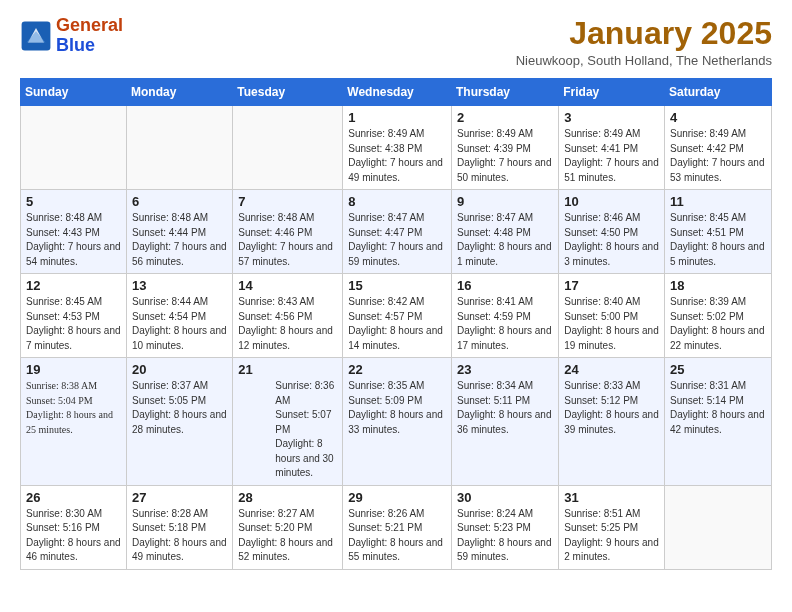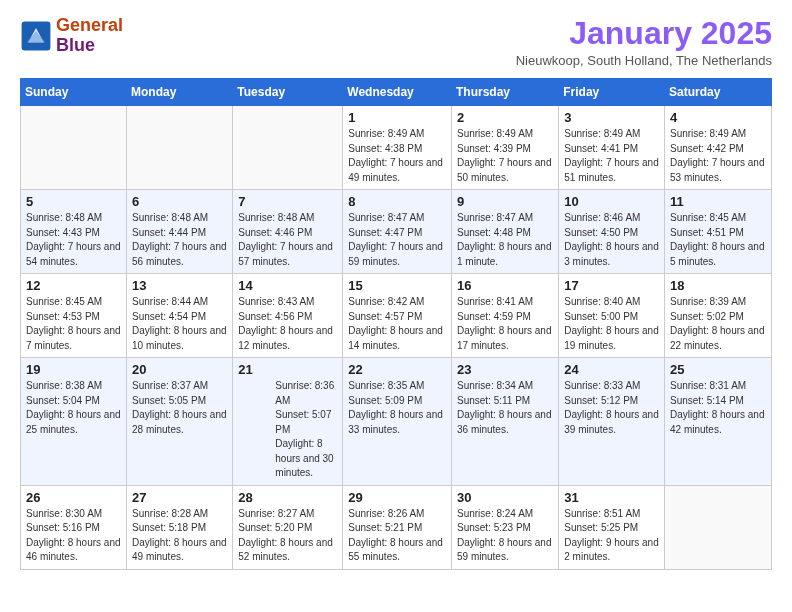--- a/index.html
+++ b/index.html
@@ -38,21 +38,21 @@
       width: 32px;
       height: 32px;
       margin-right: 4px;
     }
     .title-area {
       text-align: right;
     }
     .month-title {
       font-size: 32px;
       font-weight: bold;
-      color: #8b5cf6;
+      color: #a16207;
       line-height: 1.1;
     }
     .subtitle {
       font-size: 13px;
       color: #555;
       margin-top: 2px;
     }
     .calendar {
       width: 100%;
       border-collapse: collapse;
@@ -100,21 +100,21 @@
 <div class="page">
   <div class="header">
     <div class="logo">
       <svg class="logo-icon" viewBox="0 0 40 40">
         <rect x="2" y="2" width="36" height="36" rx="4" fill="#1a5fb4"></rect>
         <polygon points="10,28 20,10 30,28" fill="#fff" opacity="0.85"></polygon>
         <polygon points="20,14 32,28 8,28" fill="#4a90d9" opacity="0.5"></polygon>
       </svg>
       <div class="logo-text">
         <span>General</span><br>
-        <span style="color:#701a75">Blue</span>
+        <span style="color:#1d4ed8">Blue</span>
       </div>
     </div>
     <div class="title-area">
       <div class="month-title">January 2025</div>
       <div class="subtitle">Nieuwkoop, South Holland, The Netherlands</div>
     </div>
   </div>
 
   <table class="calendar">
     <thead>
@@ -242,21 +242,21 @@
           <td>
             <div class="day-number">18</div>
             <div class="day-info" style="white-space: pre-line;">Sunrise: 8:39 AM
 Sunset: 5:02 PM
 Daylight: 8 hours and 22 minutes.</div>
           </td>
         </tr>
         <tr class="row-shade">
           <td>
             <div class="day-number">19</div>
-            <div class="day-info" style="white-space: pre-line;">Sunrise: 8:38 AM
+            <div class="day-info" style="white-space: pre-line; font-family: Liberation Serif, serif;">Sunrise: 8:38 AM
 Sunset: 5:04 PM
 Daylight: 8 hours and 25 minutes.</div>
           </td>
           <td>
             <div class="day-number">20</div>
             <div class="day-info" style="white-space: pre-line;">Sunrise: 8:37 AM
 Sunset: 5:05 PM
 Daylight: 8 hours and 28 minutes.</div>
           </td>
           <td>

